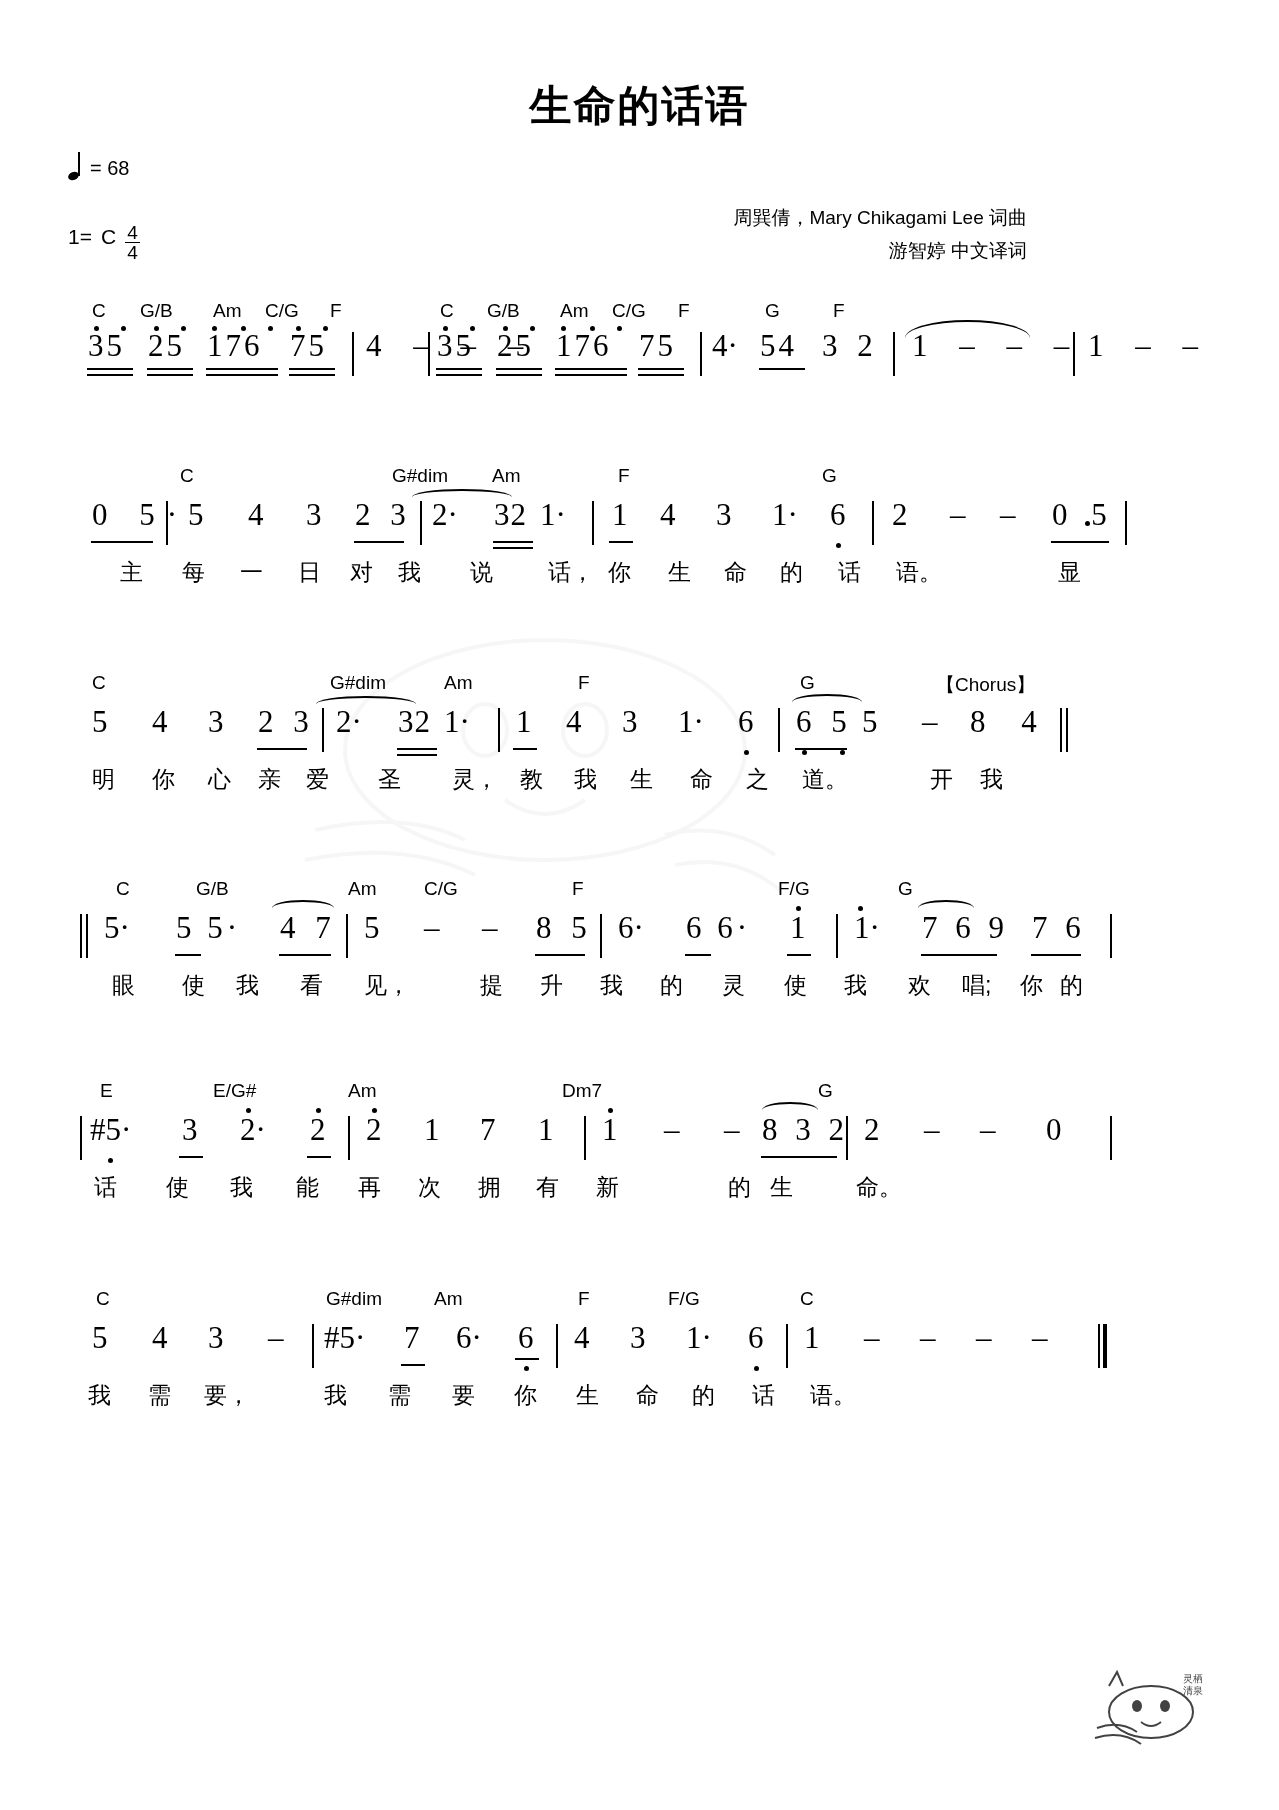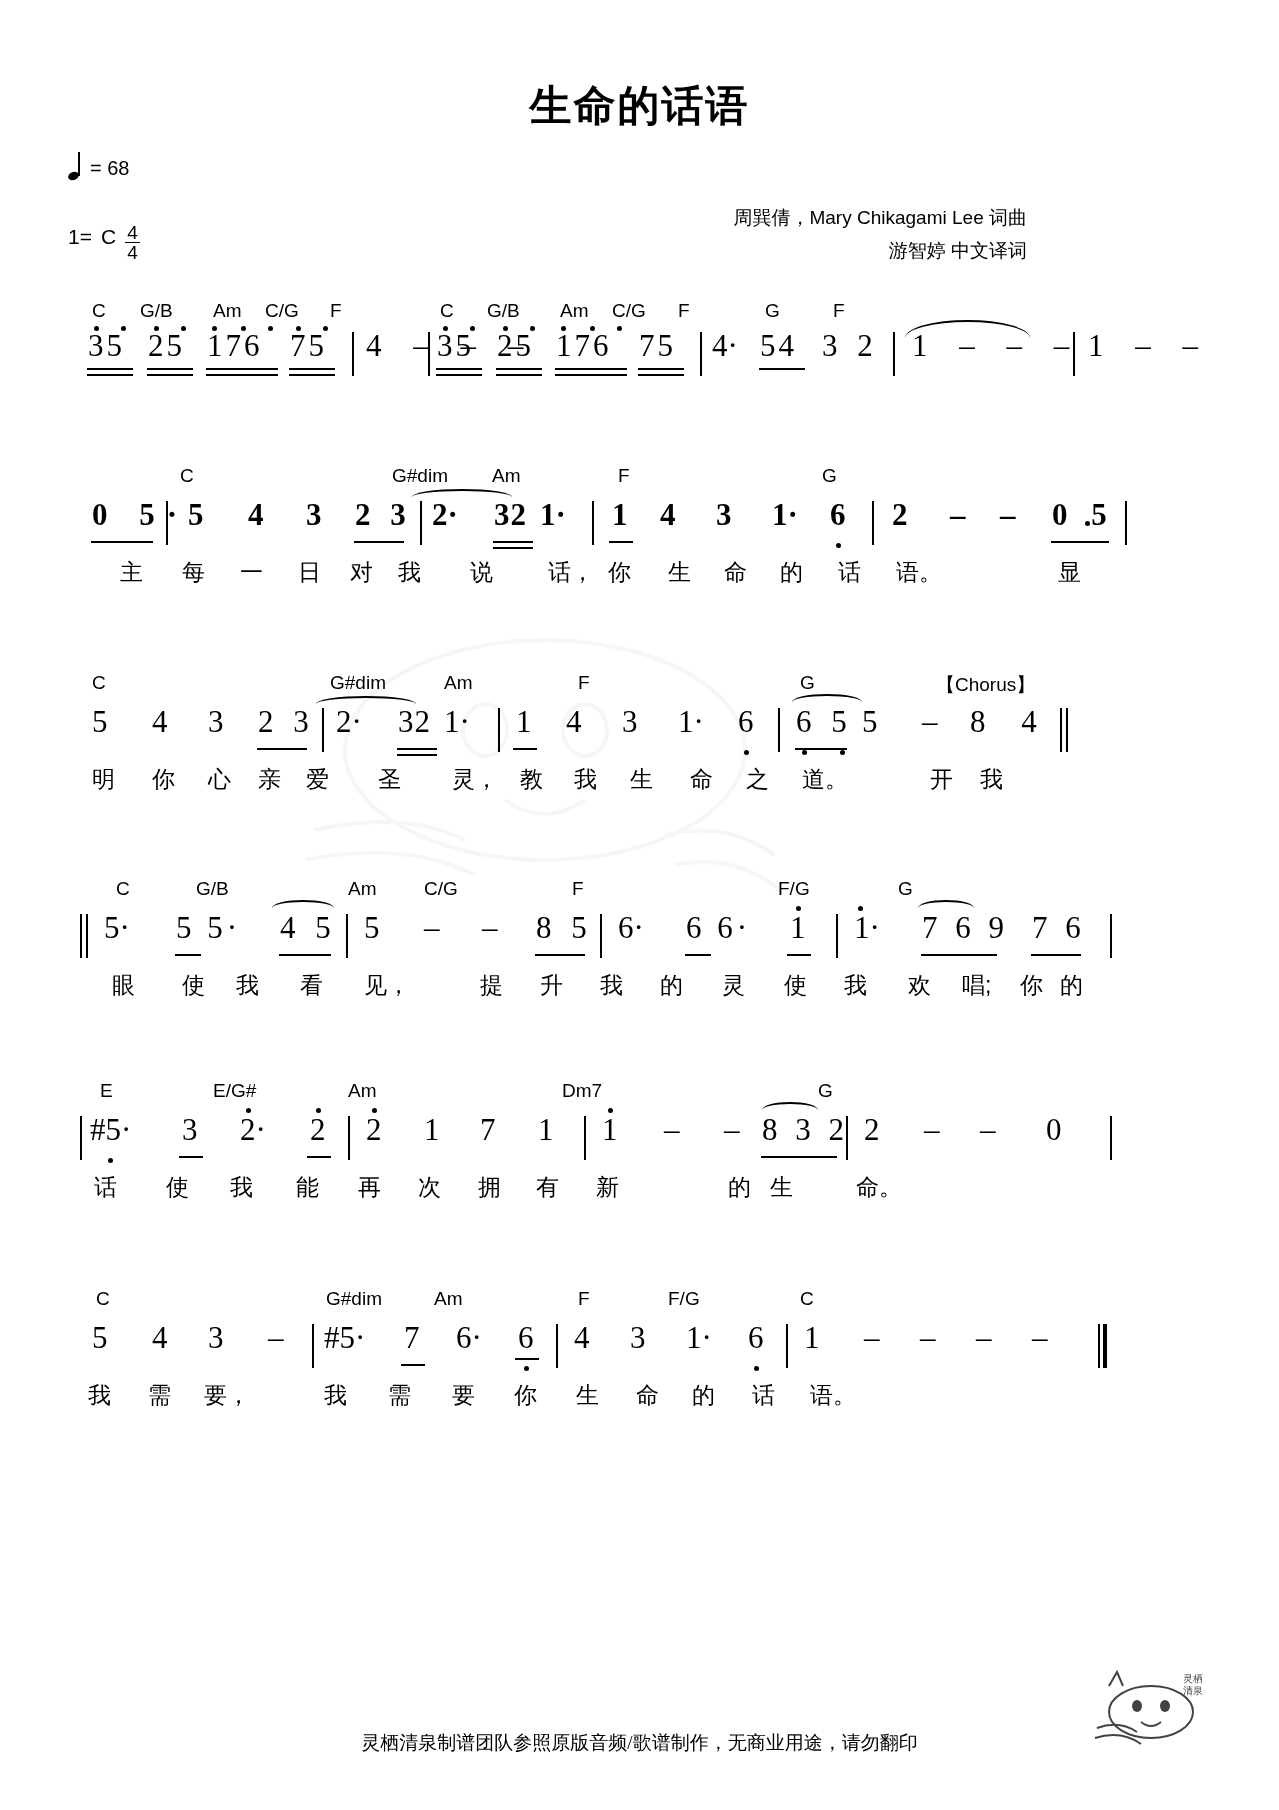--- a/index.html
+++ b/index.html
@@ -202,21 +202,21 @@
 
   <div class="system" style="top:465px;">
     <div class="chordrow">
       <span class="chord" style="left:180px;">C</span>
       <span class="chord" style="left:392px;">G#dim</span>
       <span class="chord" style="left:492px;">Am</span>
       <span class="chord" style="left:618px;">F</span>
       <span class="chord" style="left:822px;">G</span>
     </div>
 
-    <div class="noterow" style="height:66px;font-weight:bold;">
+    <div class="noterow" style="height:66px;">
       <span class="note" style="left:92px;top:6px;letter-spacing:12px;">0 5·</span>
       <div class="ul" style="left:91px;top:50px;width:62px;"></div>
       <div class="bar" style="left:166px;top:10px;"></div>
 
       <span class="note" style="left:188px;top:6px;">5</span>
       <span class="note" style="left:248px;top:6px;">4</span>
       <span class="note" style="left:306px;top:6px;">3</span>
       <span class="note" style="left:355px;top:6px;letter-spacing:6px;">2 3</span>
       <div class="ul" style="left:354px;top:50px;width:50px;"></div>
 
@@ -349,21 +349,21 @@
     <div class="noterow" style="height:66px;">
       <div class="dblbar" style="left:80px;top:10px;">
           <i class="a"></i>
           <i class="b"></i>
         </div>
 
       <span class="note" style="left:104px;top:6px;">5·</span>
       <span class="note" style="left:176px;top:6px;letter-spacing:4px;">5 5·</span>
       <div class="ul" style="left:175px;top:50px;width:26px;"></div>
       <div class="slur" style="left:272px;top:-4px;width:62px;"></div>
-      <span class="note" style="left:280px;top:6px;letter-spacing:6px;">4 5</span>
+      <span class="note" style="left:280px;top:6px;letter-spacing:6px;">4 7</span>
       <div class="ul" style="left:279px;top:50px;width:52px;"></div>
 
       <div class="bar" style="left:346px;top:10px;"></div>
       <span class="note" style="left:364px;top:6px;">5</span>
       <span class="note" style="left:424px;top:6px;">–</span>
       <span class="note" style="left:482px;top:6px;">–</span>
       <span class="note" style="left:536px;top:6px;letter-spacing:6px;">8 5</span>
       <div class="ul" style="left:535px;top:50px;width:50px;"></div>
 
       <div class="bar" style="left:600px;top:10px;"></div>
@@ -520,21 +520,20 @@
       <span class="lyr" style="left:452px;">要</span>
       <span class="lyr" style="left:514px;">你</span>
       <span class="lyr" style="left:576px;">生</span>
       <span class="lyr" style="left:636px;">命</span>
       <span class="lyr" style="left:692px;">的</span>
       <span class="lyr" style="left:752px;">话</span>
       <span class="lyr" style="left:810px;">语。</span>
     </div>
   </div>
 
-  <div class="footer">灵栖清泉制谱团队参照原版音频/歌谱制作，无商业用途，请勿翻印</div>
 
   <svg class="stamp" viewBox="0 0 140 90">
     <ellipse cx="72" cy="50" rx="42" ry="26" fill="none" stroke="#222" stroke-width="2"></ellipse>
     <ellipse cx="58" cy="44" rx="5" ry="6" fill="#222"></ellipse>
     <ellipse cx="86" cy="44" rx="5" ry="6" fill="#222"></ellipse>
     <path d="M62 60 q10 8 20 0" fill="none" stroke="#222" stroke-width="2"></path>
     <path d="M18 66 q22 -8 40 4" fill="none" stroke="#222" stroke-width="2"></path>
     <path d="M16 76 q26 -8 46 6" fill="none" stroke="#222" stroke-width="2"></path>
     <path d="M30 24 l8 -14 6 14" fill="none" stroke="#222" stroke-width="2"></path>
     <text x="104" y="20" font-size="10" fill="#222" font-family="'Liberation Serif',serif">灵栖</text>

